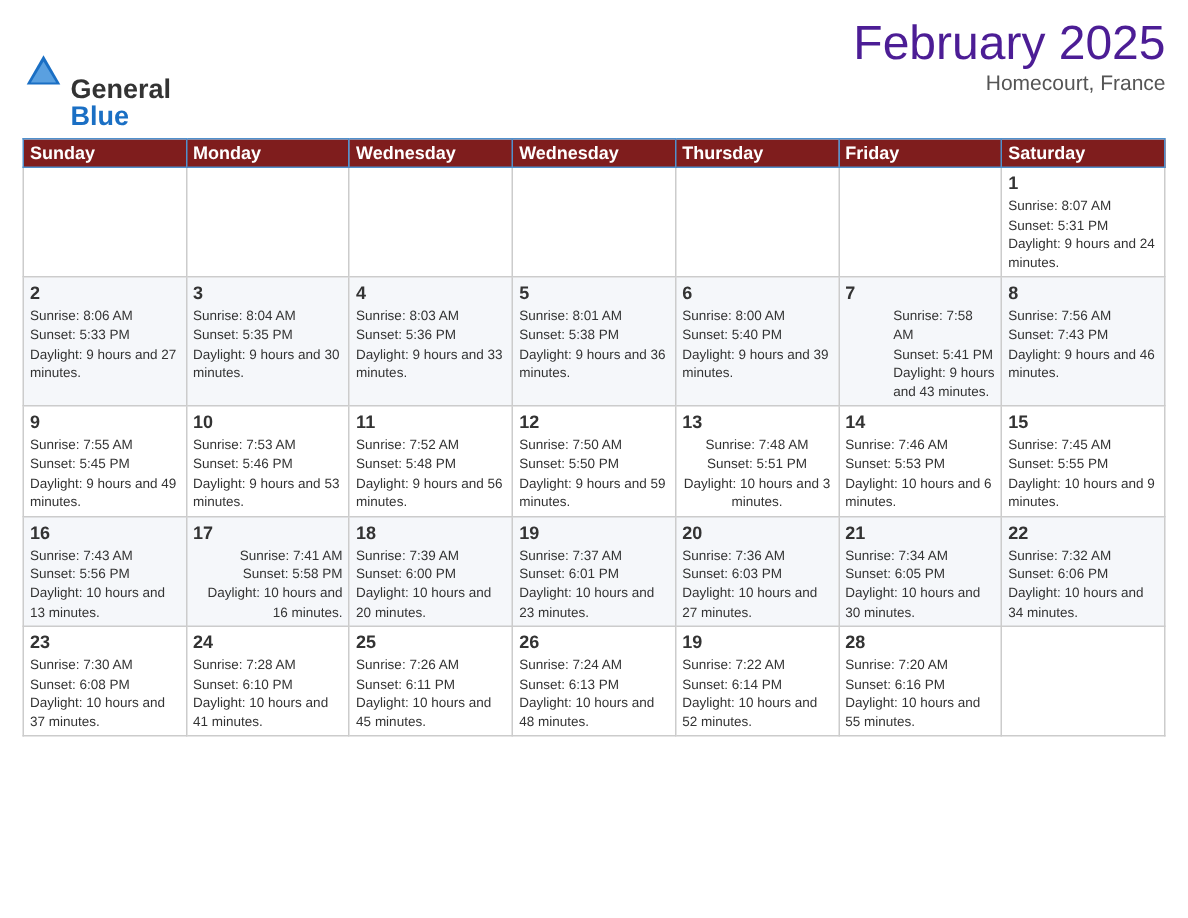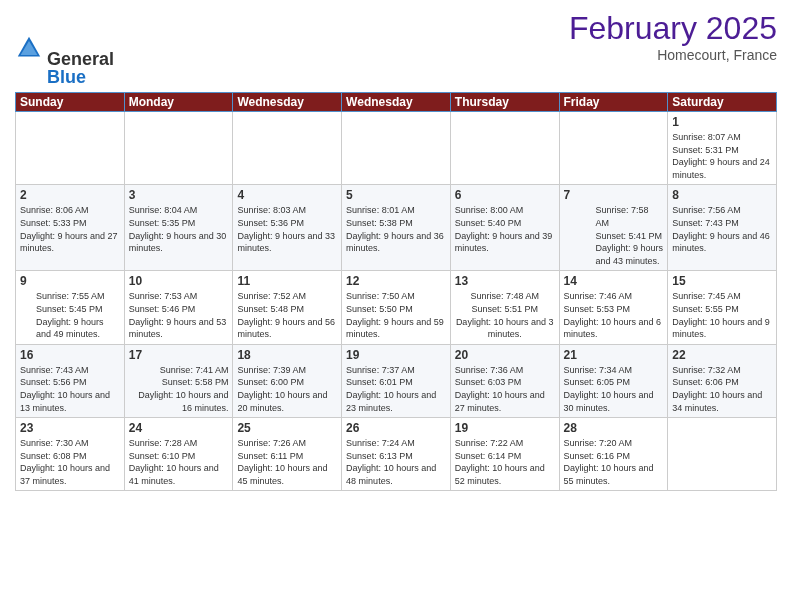--- a/index.html
+++ b/index.html
@@ -182,21 +182,21 @@
           <td>
             <span class="day-number">8</span>
             <div class="day-info" style="white-space: pre-line;">Sunrise: 7:56 AM
 Sunset: 7:43 PM
 Daylight: 9 hours and 46 minutes.</div>
           </td>
         </tr>
         <tr>
           <td>
             <span class="day-number">9</span>
-            <div class="day-info" style="white-space: pre-line; margin-left: 16px;">Sunrise: 7:55 AM
+            <div class="day-info" style="white-space: pre-line;">Sunrise: 7:55 AM
 Sunset: 5:45 PM
 Daylight: 9 hours and 49 minutes.</div>
           </td>
           <td>
             <span class="day-number">10</span>
             <div class="day-info" style="white-space: pre-line;">Sunrise: 7:53 AM
 Sunset: 5:46 PM
 Daylight: 9 hours and 53 minutes.</div>
           </td>
           <td>

